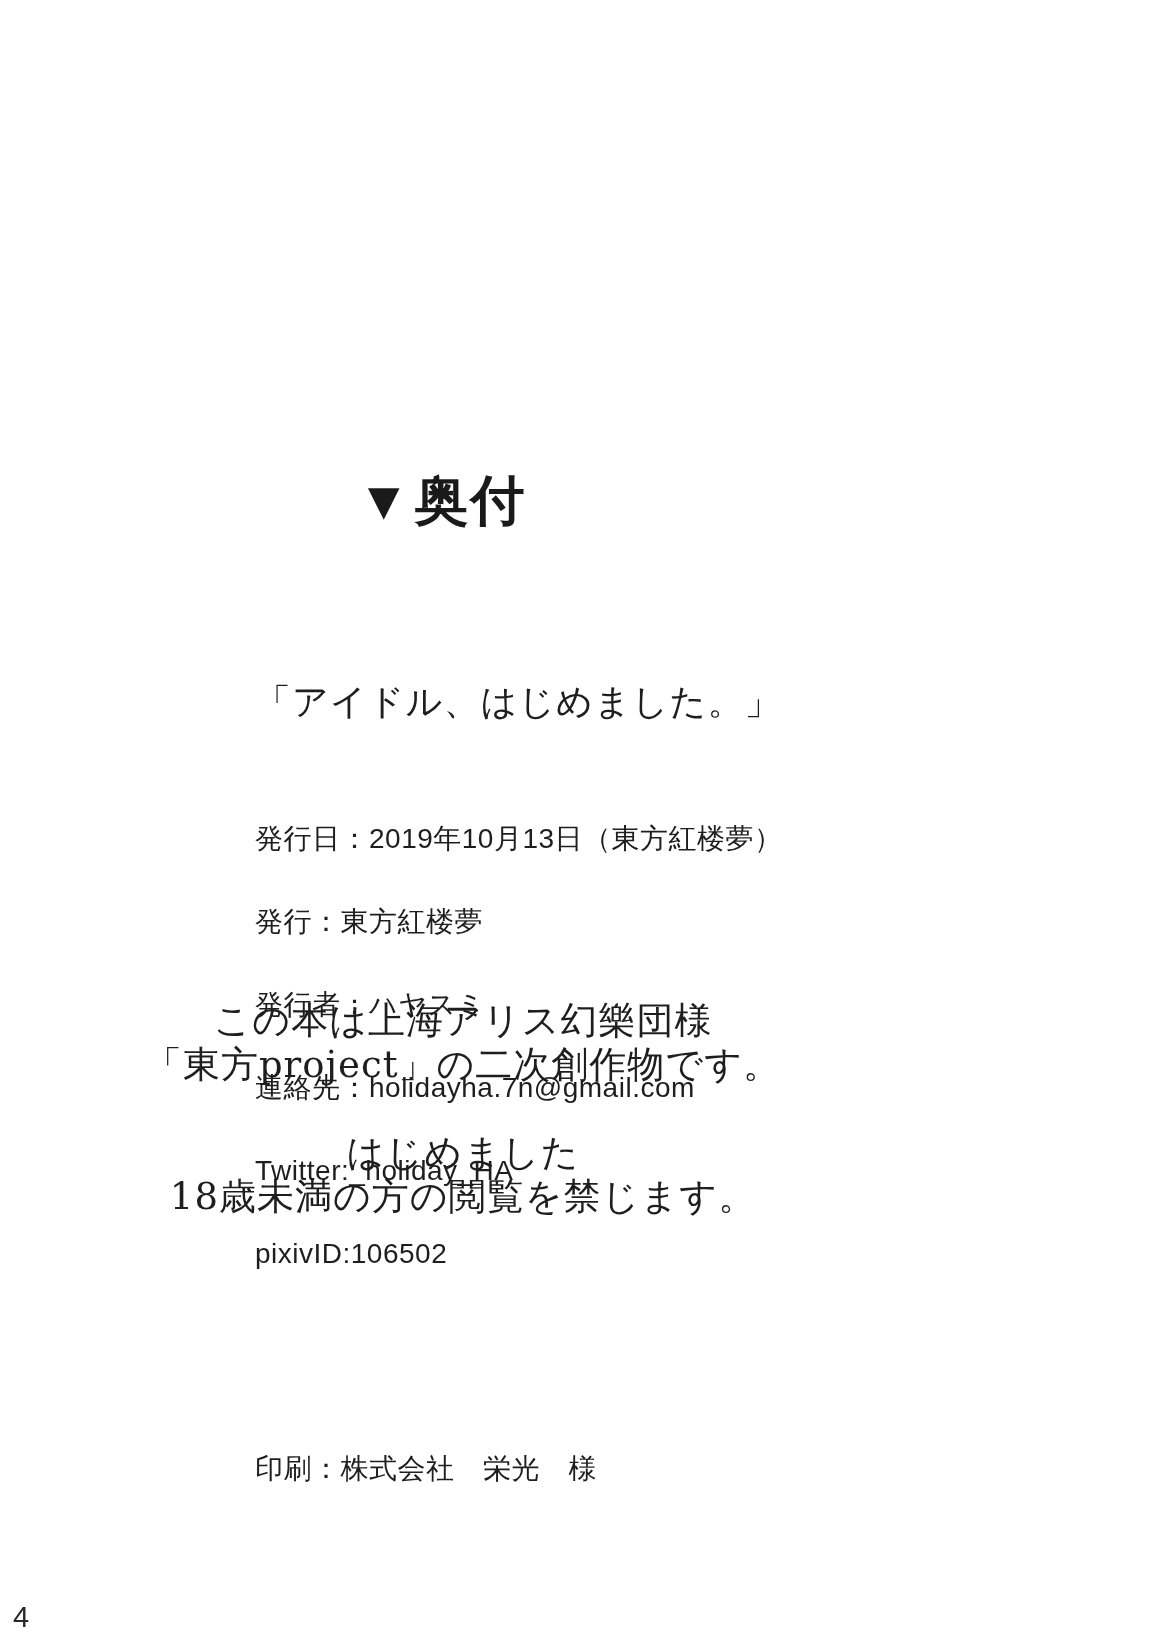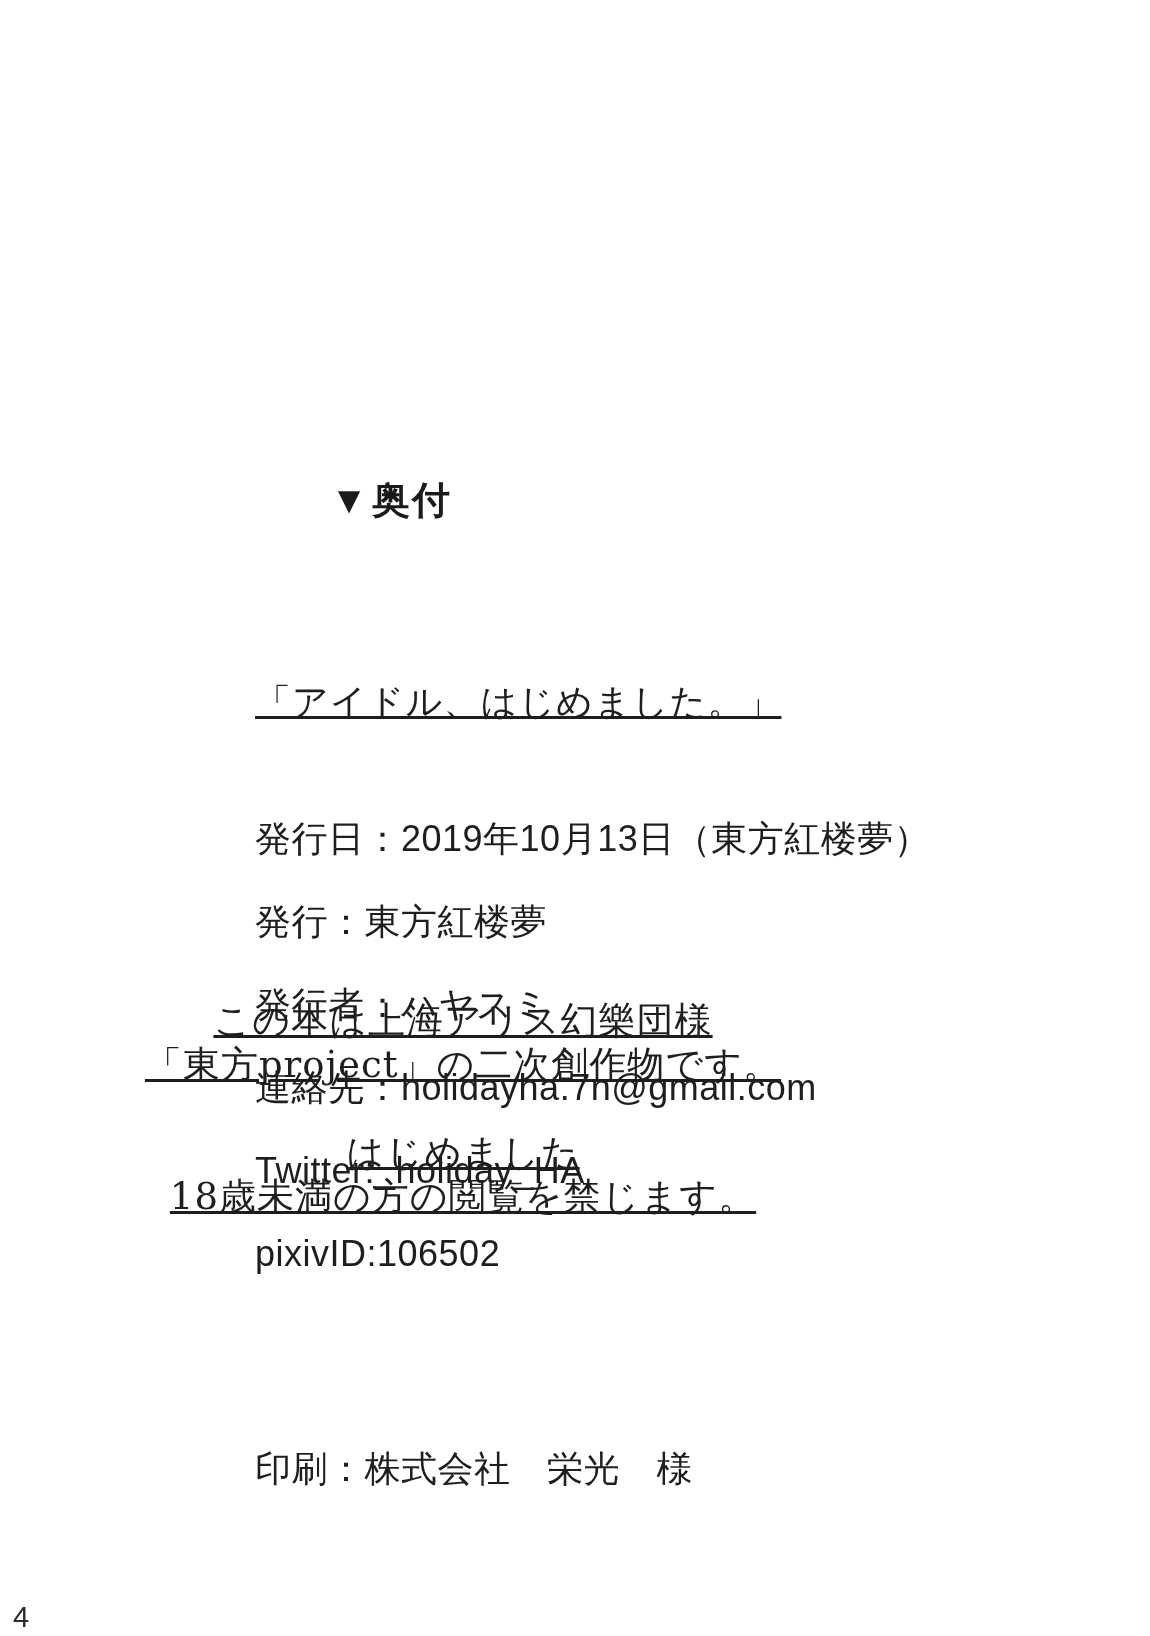--- a/index.html
+++ b/index.html
@@ -8,47 +8,47 @@
   }
   body {
     width: 1150px;
     height: 1636px;
     background: #ffffff;
     position: relative;
     overflow: hidden;
     color: #1e1e1e;
   }
   .gothic { font-family: "Liberation Sans", sans-serif; }
-  .mincho { font-family: "DejaVu Serif", serif; text-decoration: underline; }
+  .mincho { font-family: "DejaVu Serif", serif; }
 
   .colophon {
     position: absolute;
     left: 255px;
     top: 380px;
     white-space: pre;
   }
   .colophon-header {
-    font-size: 38px;
+    font-size: 54px;
     line-height: 56px;
     font-weight: bold;
     letter-spacing: 2px;
     color: #1a1a1a;
   }
   .colophon-header .marker {
     display: inline-block;
     margin-right: 2px;
   }
   .book-title {
     margin-top: 40px;
     font-size: 36px;
     line-height: 47px;
     letter-spacing: 1px;
   }
   .info-line {
-    font-size: 36px;
+    font-size: 28px;
     line-height: 47px;
     letter-spacing: 0.5px;
   }
   .credits {
     margin-top: 42px;
   }
   .disclaimer {
     position: absolute;
     left: 0;
     top: 999px;

